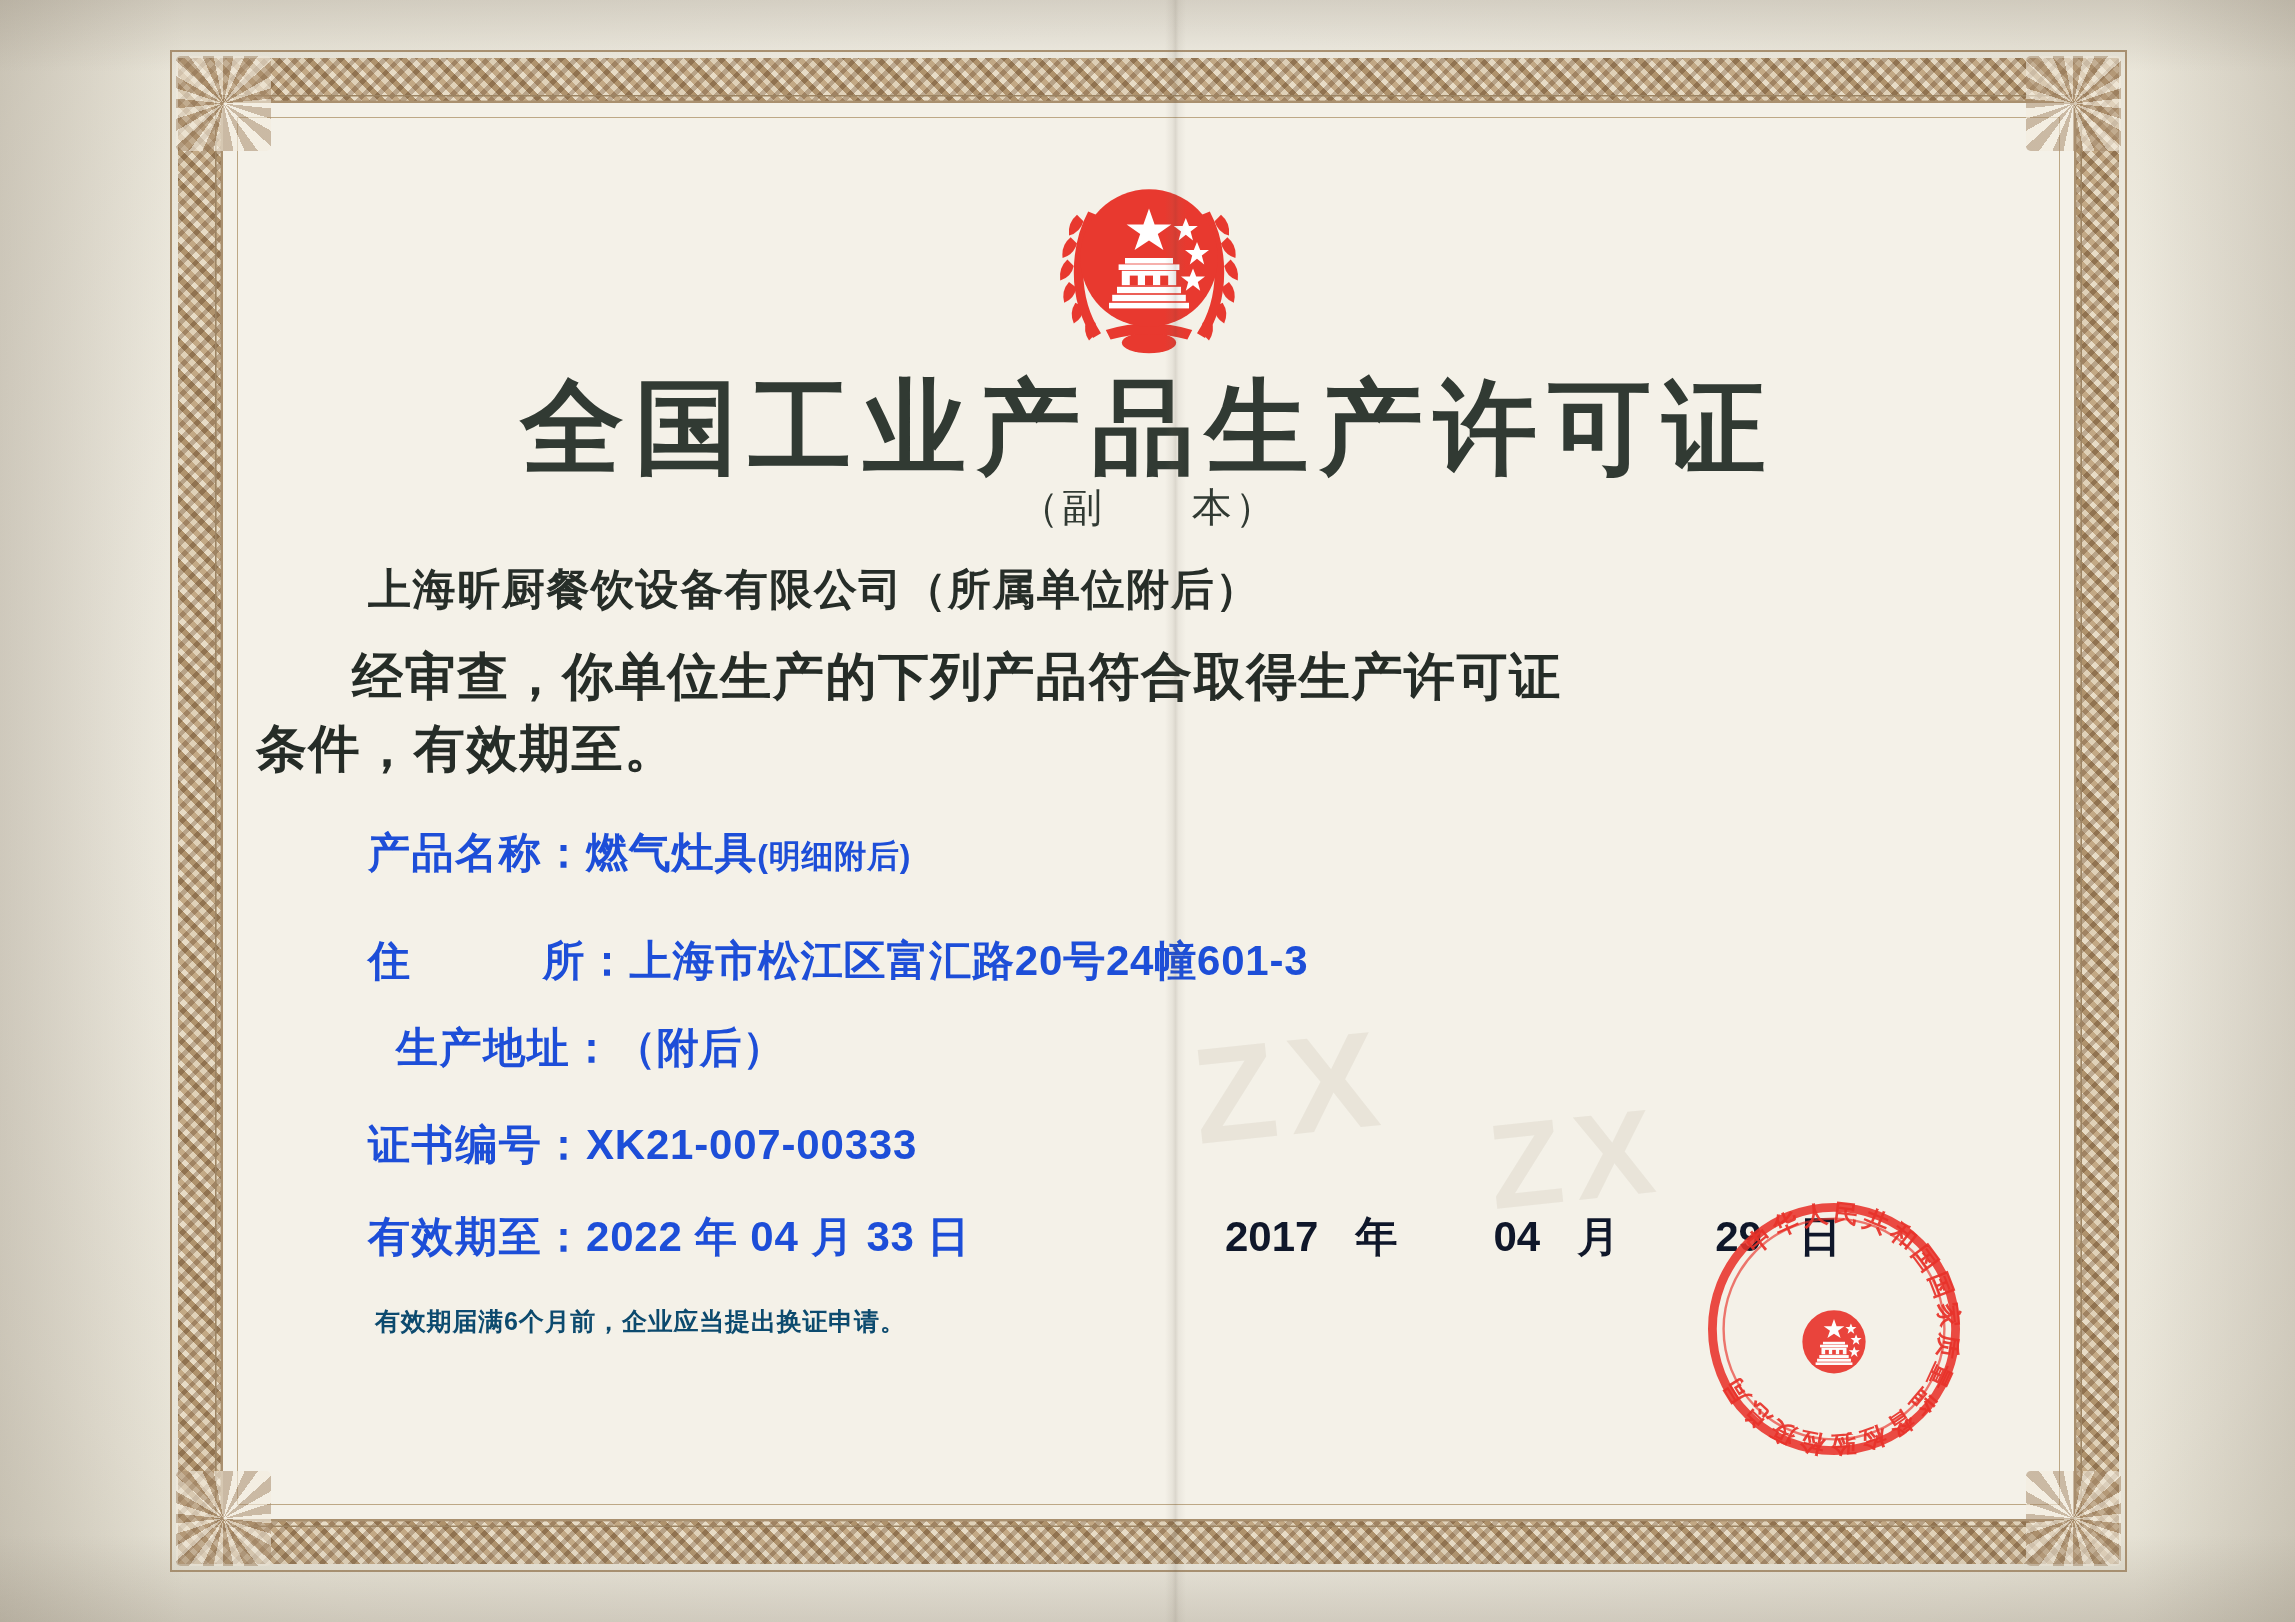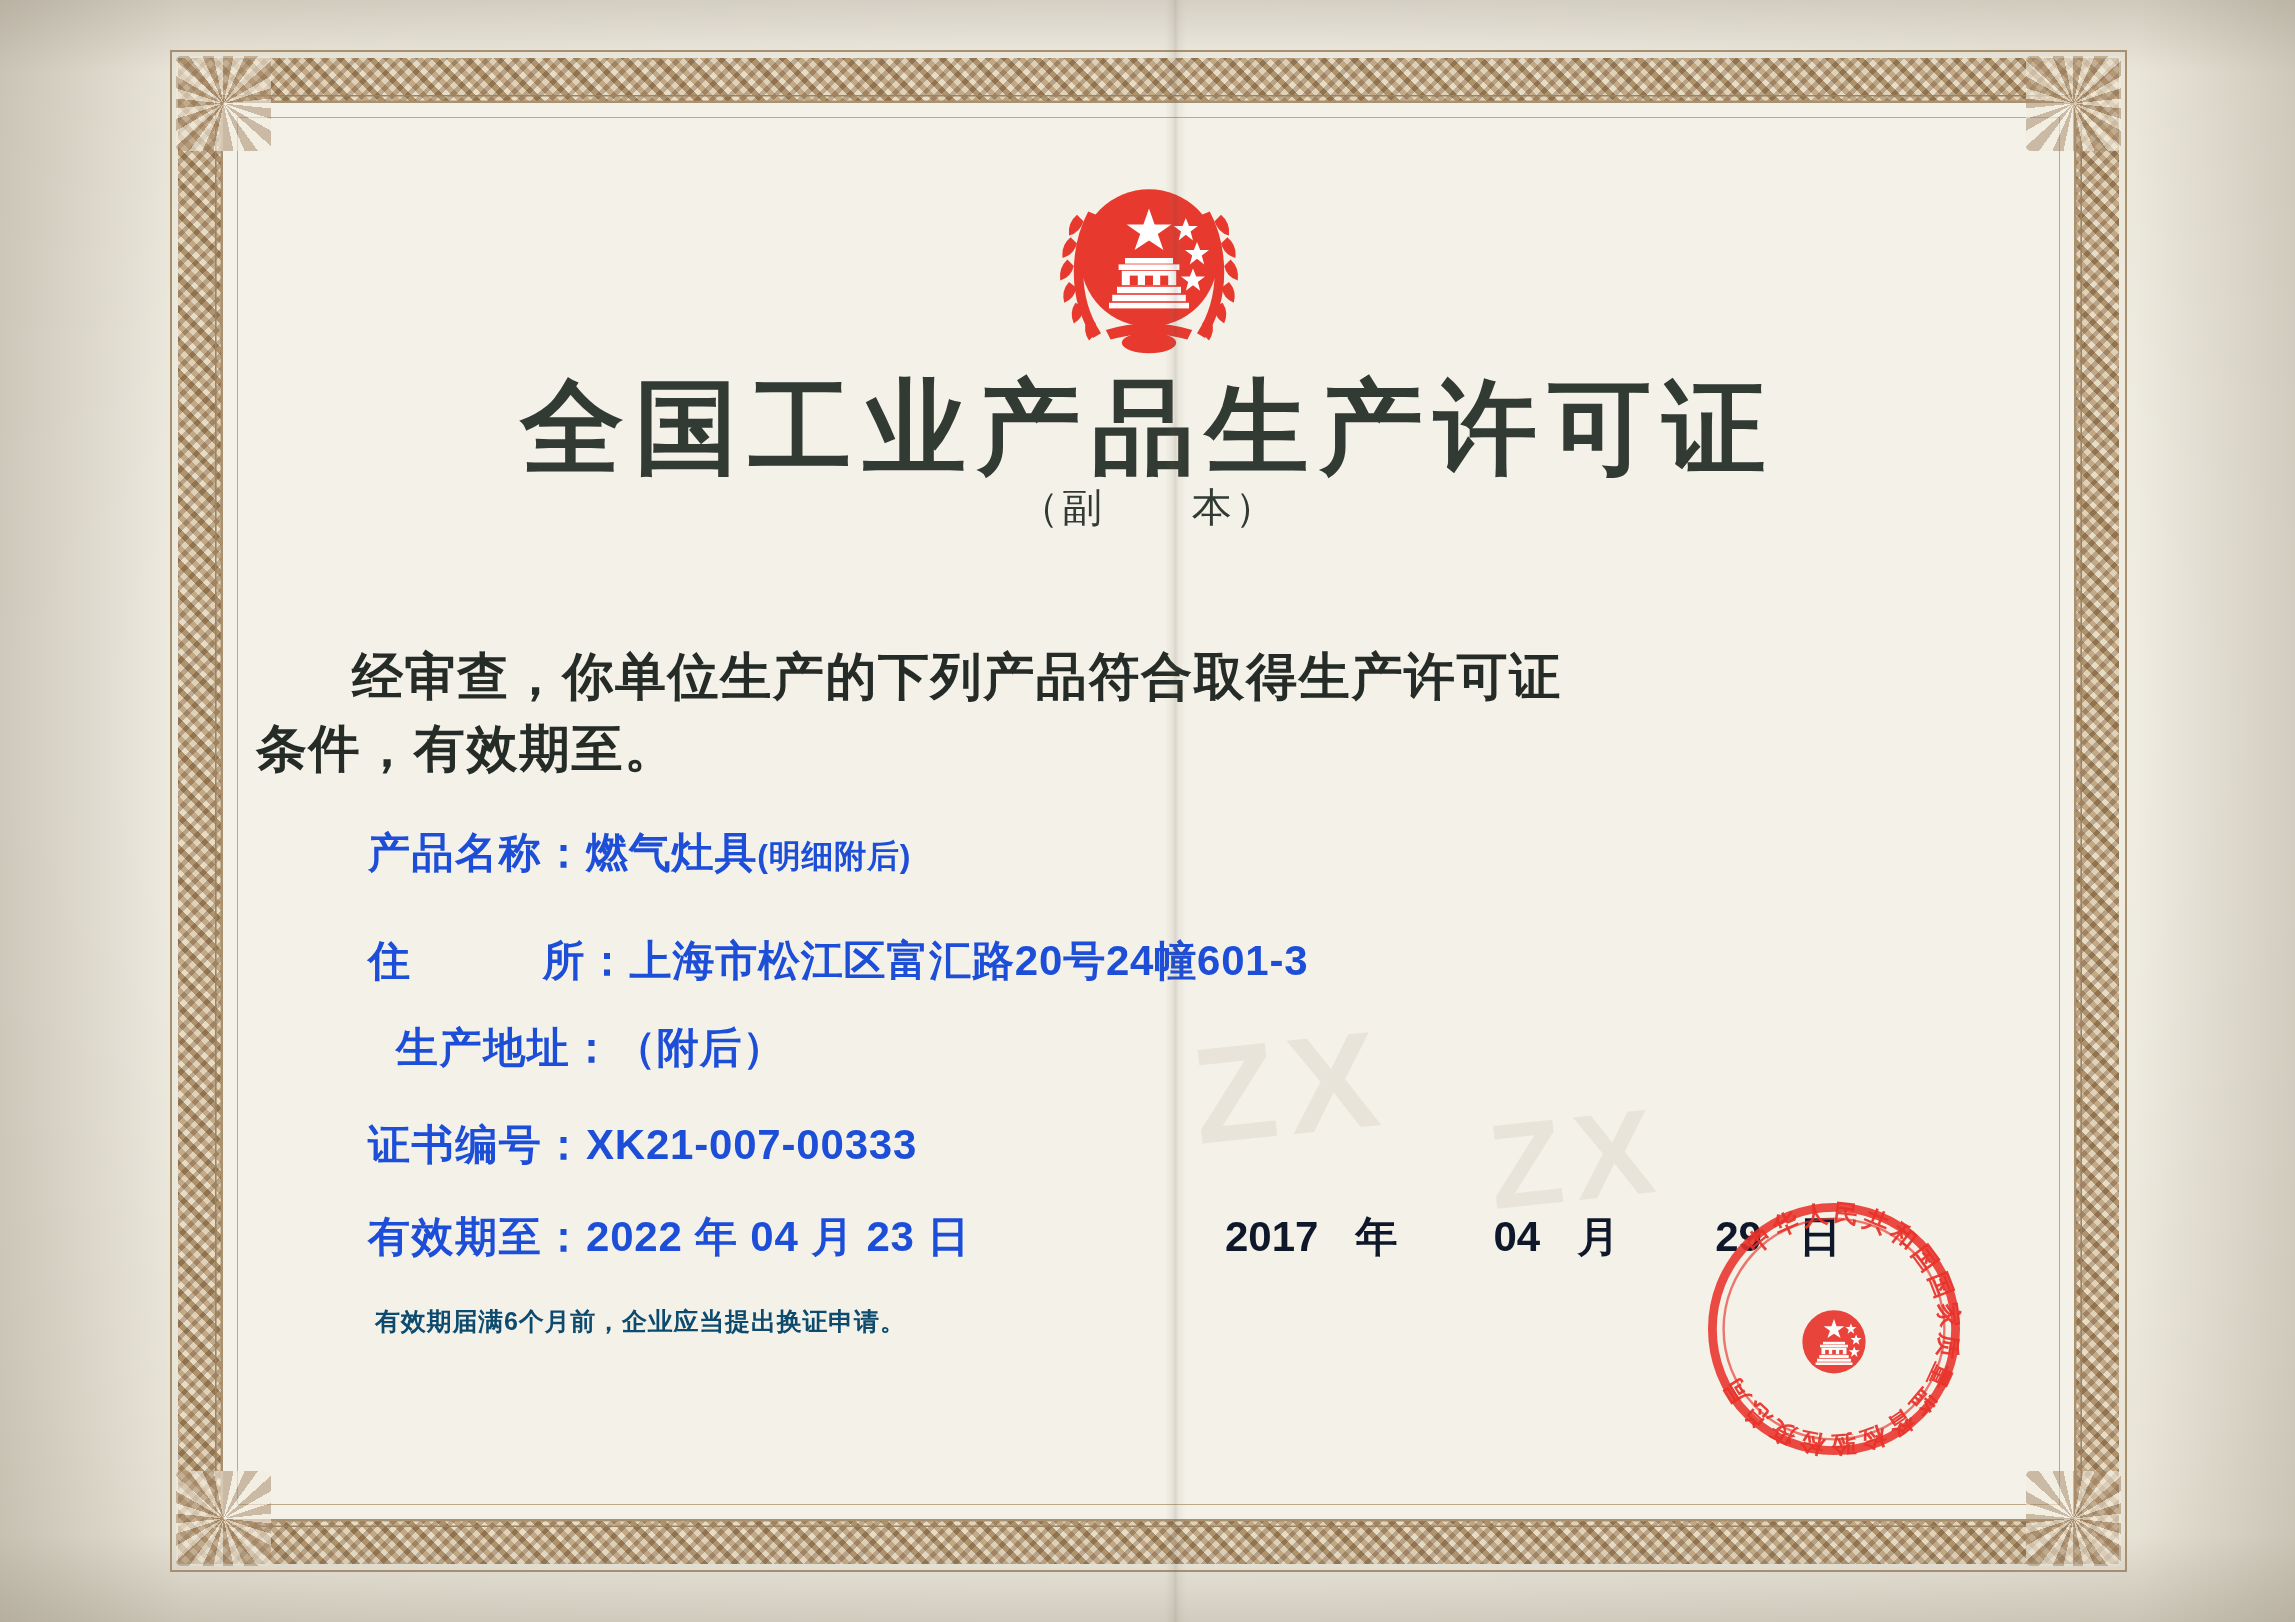--- a/index.html
+++ b/index.html
@@ -357,20 +357,21 @@
           <rect x="112" y="158" width="76" height="7"></rect>
           <rect x="120" y="150" width="60" height="7"></rect>
           <rect x="100" y="206" width="100" height="7"></rect>
         </g>
       </svg>
     </div>
 
     <div id="subtitle">（副　　本）</div>
     <div id="main-title">全国工业产品生产许可证</div>
 
+    <div id="company-line">上海昕厨餐饮设备有限公司（所属单位附后）</div>
 
     <div id="body-paragraph">
       <span class="indent"></span><span>经审查，你单位生产的下列产品符合取得生产许可证</span><br>
       <span>条件，有效期至。</span>
     </div>
 
     <div class="field-row" id="row-product">
       <span class="field-label">产品名称：</span><span class="field-value">燃气灶具</span><span class="field-note">(明细附后)</span>
     </div>
 
@@ -380,21 +381,21 @@
 
     <div class="field-row" id="row-factory">
       <span class="field-label">生产地址：</span><span class="field-value">（附后）</span>
     </div>
 
     <div class="field-row" id="row-certno">
       <span class="field-label">证书编号：</span><span class="field-value">XK21-007-00333</span>
     </div>
 
     <div class="field-row" id="row-validity">
-      <span class="field-label">有效期至：</span><span class="field-value">2022 年 04 月 23 日</span>
+      <span class="field-label">有效期至：</span><span class="field-value">2022 年 04 月 33 日</span>
     </div>
 
     <div id="issue-date">
       <span>2017</span><span class="date-gap"></span><span>年</span><span class="date-gap-2"></span><span>04</span><span class="date-gap"></span><span>月</span><span class="date-gap-2"></span><span>29</span><span class="date-gap"></span><span>日</span>
     </div>
 
     <div id="footer-note">有效期届满6个月前，企业应当提出换证申请。</div>
 
     <div id="official-seal">
       <svg class="seal-svg" viewBox="0 0 360 360" aria-hidden="true">

